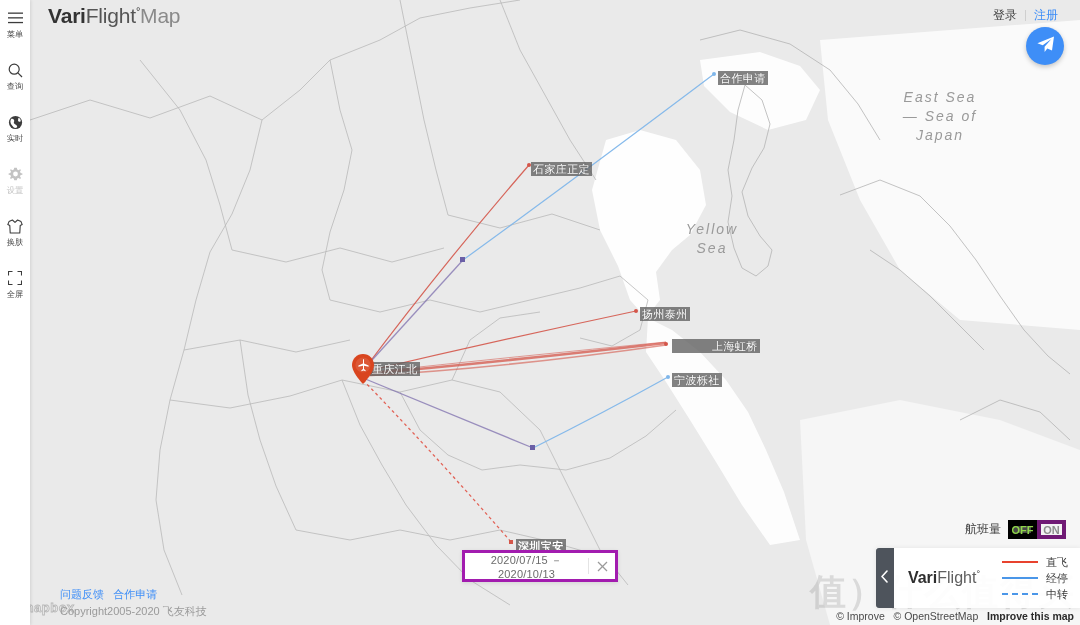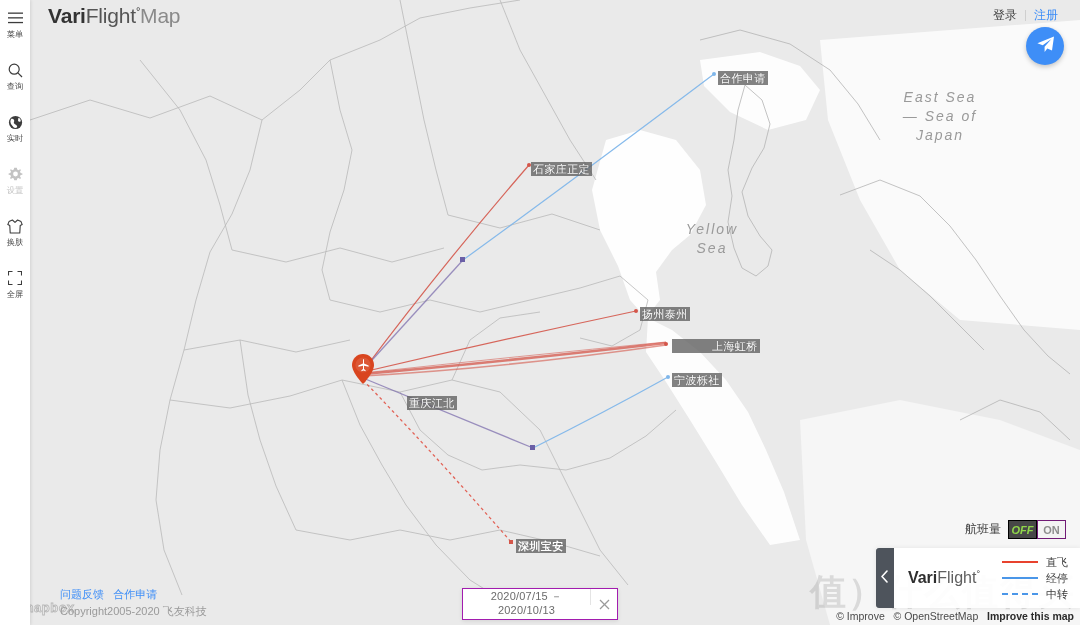--- a/index.html
+++ b/index.html
@@ -139,27 +139,28 @@
   #origin-pin {
     position: absolute;
     z-index: 22;
     width: 22px; height: 30px;
     left: 352px; top: 354px;
   }
 
   
   #datepicker {
     position: absolute;
-    left: 462px; top: 588px;
+    left: 462px; top: 550px;
     z-index: 32;
     width: 156px; height: 32px;
     background: #ffffff;
-    border: 1px solid #a21caf;
+    border: 3px solid #a21caf;
     box-shadow: 0 1px 4px rgba(0,0,0,0.10);
     display: flex;
+    align-items: center;
     box-sizing: border-box;
   }
   #datepicker .dp-text {
     flex: 1;
     text-align: center;
     font-size: 11px;
     color: #6b6b6b;
     letter-spacing: 0.2px;
   }
   #datepicker .dp-div { width:1px; height:16px; background:#e4e4e4; }
@@ -205,22 +206,22 @@
     font-size: 12px; color: #3a3a3a;
     margin-right: 7px; white-space: nowrap;
   }
   .vt-btn {
     width: 29px; height: 19px;
     display:flex; align-items:center; justify-content:center;
     font-size: 11px; font-weight: bold;
     cursor: pointer;
     box-sizing: border-box;
   }
-  .vt-btn.on  { background: #474747; color: #8fd64a; border:1px solid #000000;font-style:italic;}
-  .vt-btn.off { background: #f3f3f3; color: #8d8d8d; border:1px solid #701a75;}
+  .vt-btn.on  { background: #474747; color: #8fd64a; border:6px solid #000000;}
+  .vt-btn.off { background: #f3f3f3; color: #8d8d8d; border:4px solid #701a75;}
 
   
   #legend-panel {
     position: absolute;
     right: 0px; top: 548px;
     z-index: 33;
     height: 60px;
     background: rgba(255,255,255,0.93);
     display: flex;
     align-items: stretch;
@@ -388,21 +389,21 @@
 
     <div id="origin-pin">
       <svg width="22" height="30" viewBox="0 0 22 30">
         <path d="M11,0 C4.9,0 0,4.9 0,11 C0,19 11,30 11,30 C11,30 22,19 22,11 C22,4.9 17.1,0 11,0 Z" fill="#d9451f"></path>
         <circle cx="11" cy="11" r="7.6" fill="#ffffff" opacity="0.1"></circle>
         <path d="M11,5.2 L12,5.2 L12,9.6 L16.6,11.6 L16.6,12.8 L12,11.8 L12,15 L13.6,16.2
                  L13.6,17.2 L11.5,16.6 L9.4,17.2 L9.4,16.2 L11,15 L11,11.8 L6.4,12.8
                  L6.4,11.6 L11,9.6 Z" fill="#ffffff"></path>
       </svg>
     </div>
-    <div class="apt-label" style="left:370px; top:396px;margin-left:37px;">重庆江北</div>
+    <div class="apt-label" style="left:370px; top:362px;">重庆江北</div>
   </div>
 
   <div id="sidebar">
 
     <div class="side-item">
       <span class="side-ico">
         <svg width="15" height="12" viewBox="0 0 15 12">
           <rect x="0" y="0.5" width="15" height="1.3" fill="#3c3c3c"></rect>
           <rect x="0" y="5.2" width="15" height="1.3" fill="#3c3c3c"></rect>
           <rect x="0" y="9.9" width="15" height="1.3" fill="#3c3c3c"></rect>

